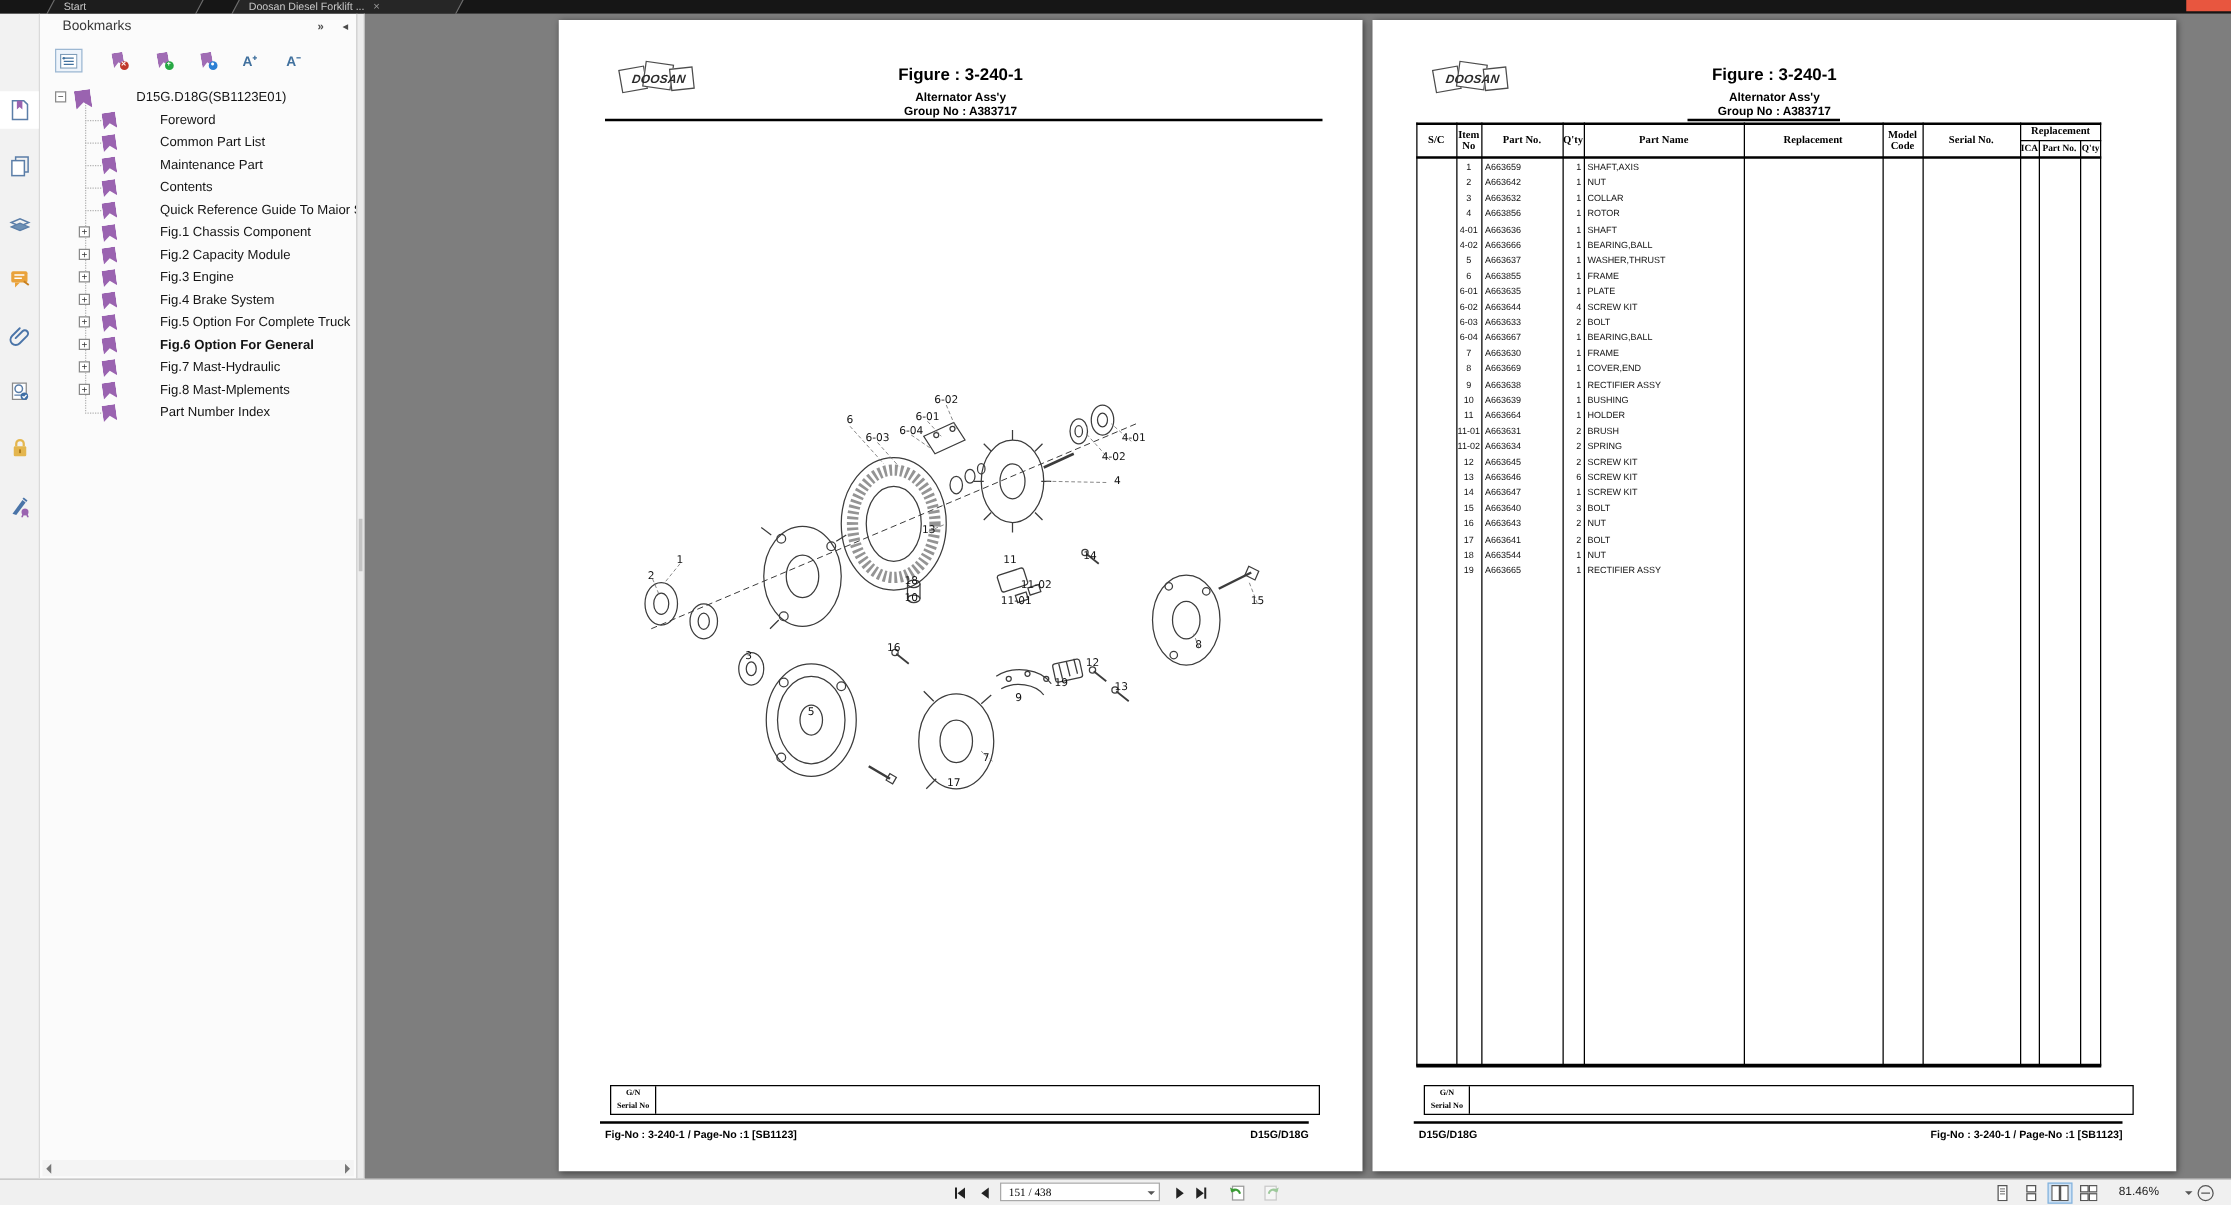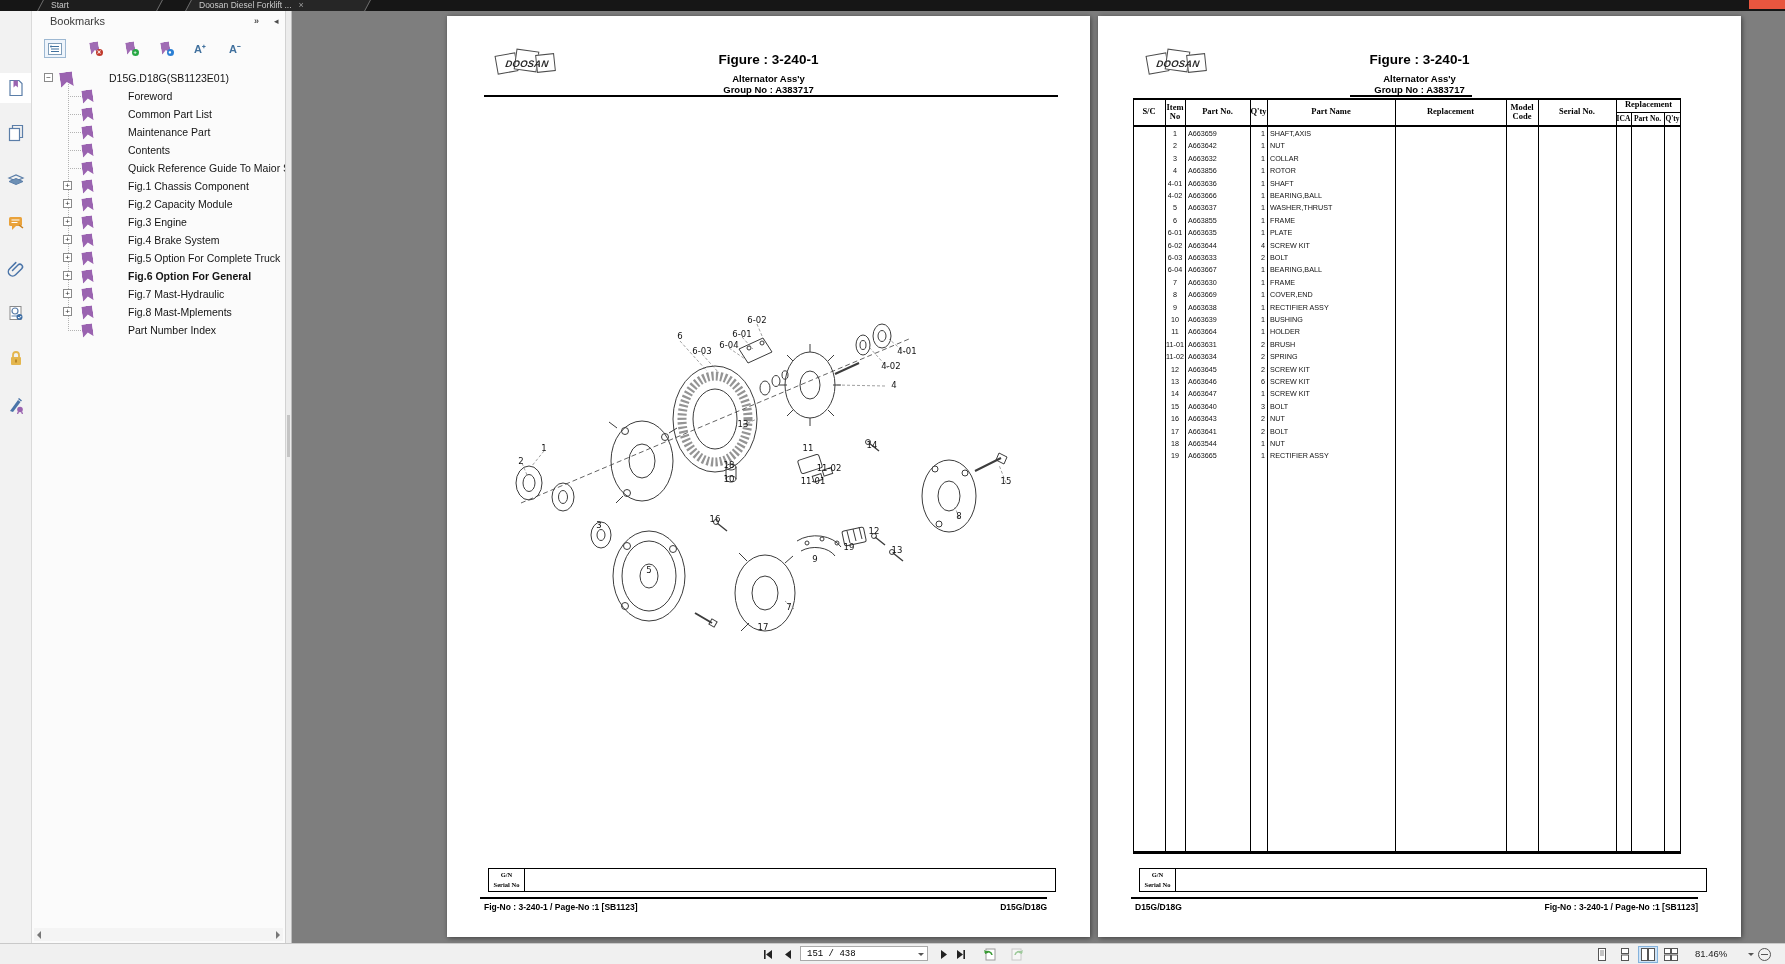--- a/index.html
+++ b/index.html
@@ -104,21 +104,21 @@
   .rbracket{position:absolute;left:893px;top:572px;width:30px;height:40px;font-size:8.5px;color:#111;}
   .rbracket .num{position:absolute;left:0;}
   .rbracket .n1{top:0;} .rbracket .n2{top:26px;}
   .rbracket .bar{position:absolute;left:16px;top:2px;width:5px;height:32px;border-right:1px solid #333;
       border-top:1px solid #333;border-bottom:1px solid #333;}
 
   
   .bottombar{position:absolute;left:0;top:943px;width:1785px;height:21px;background:#f0f0f0;border-top:1px solid #c9c9c9;box-sizing:border-box;}
   .nbtn{position:absolute;top:3px;width:16px;height:14px;display:flex;align-items:center;justify-content:center;}
   .pgbox{position:absolute;left:800px;top:2px;width:128px;height:15px;background:#fff;border:1px solid #a9a9a9;
-      font-size:9px;line-height:15px;color:#111;padding:0 0 0 6px;box-sizing:border-box;font-family:Liberation Mono, monospace;}
+      font-size:9px;line-height:15px;color:#111;padding:0 0 0 6px;box-sizing:border-box;font-family:Liberation Serif, serif;}
   .pgbox input{border:none;outline:none;width:100px;font-size:9px;font-family:inherit;padding:0;background:transparent;}
   .pgcaret{position:absolute;right:3px;top:6px;width:0;height:0;border:3px solid transparent;border-top-color:#555;}
   .lay{position:absolute;top:2px;width:20px;height:17px;display:flex;align-items:center;justify-content:center;box-sizing:border-box;}
   .lay.active{background:#cfe3f6;border:1px solid #84b2dc;}
   .zoomtxt{position:absolute;left:1695px;top:4px;font-size:9.5px;color:#222;}
   .zoomcaret{position:absolute;left:1748px;top:9px;width:0;height:0;border:3px solid transparent;border-top-color:#555;}
   .zoomminus{position:absolute;left:1758px;top:4px;width:13px;height:13px;border:1px solid #555;border-radius:50%;box-sizing:border-box;}
   .zoomminus i{position:absolute;left:2px;top:5px;width:7px;height:1px;background:#555;}
 </style>
 </head>

